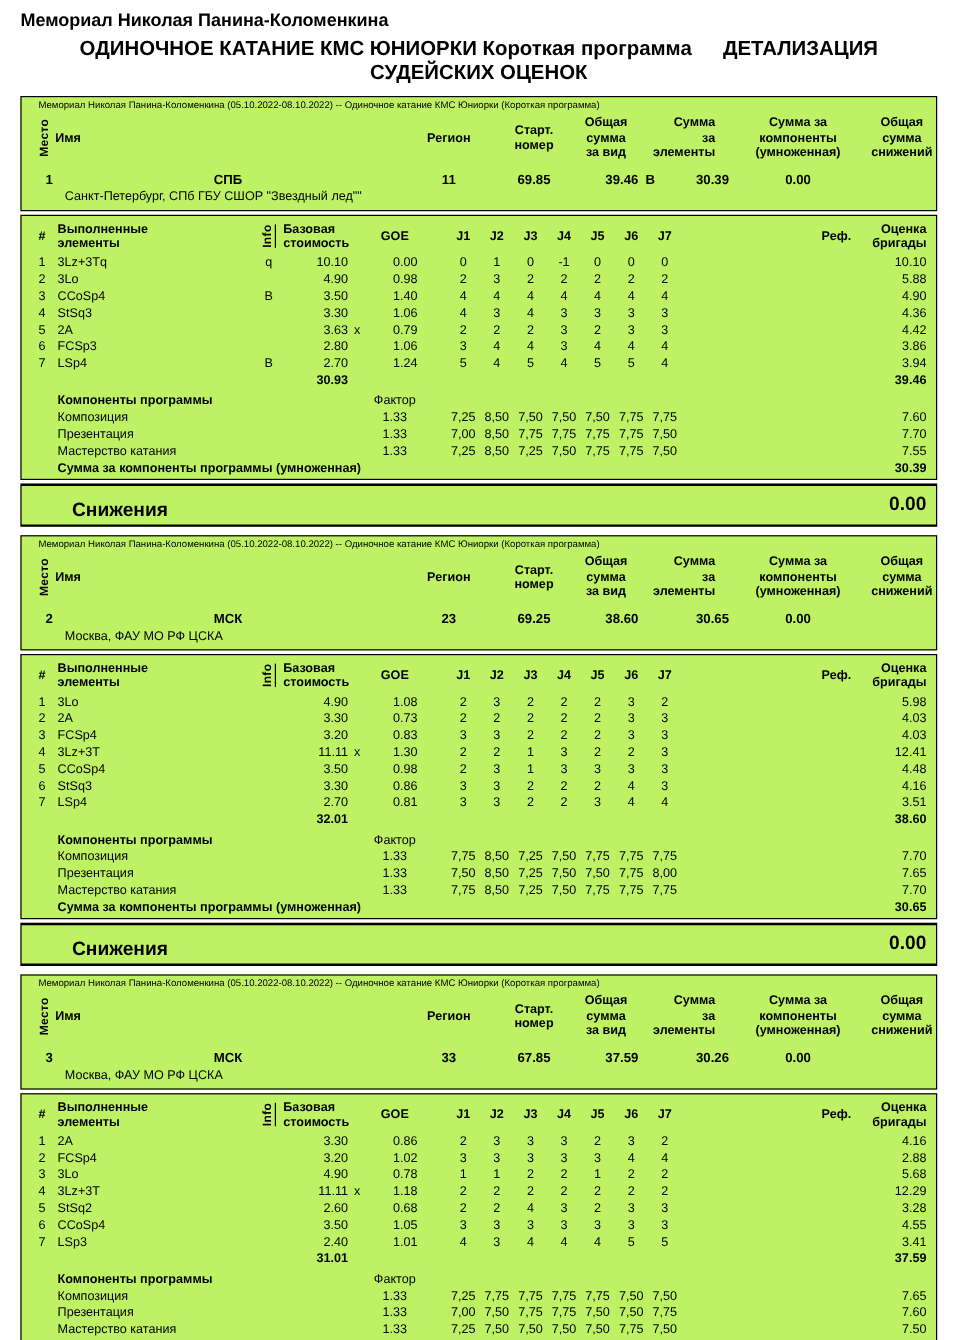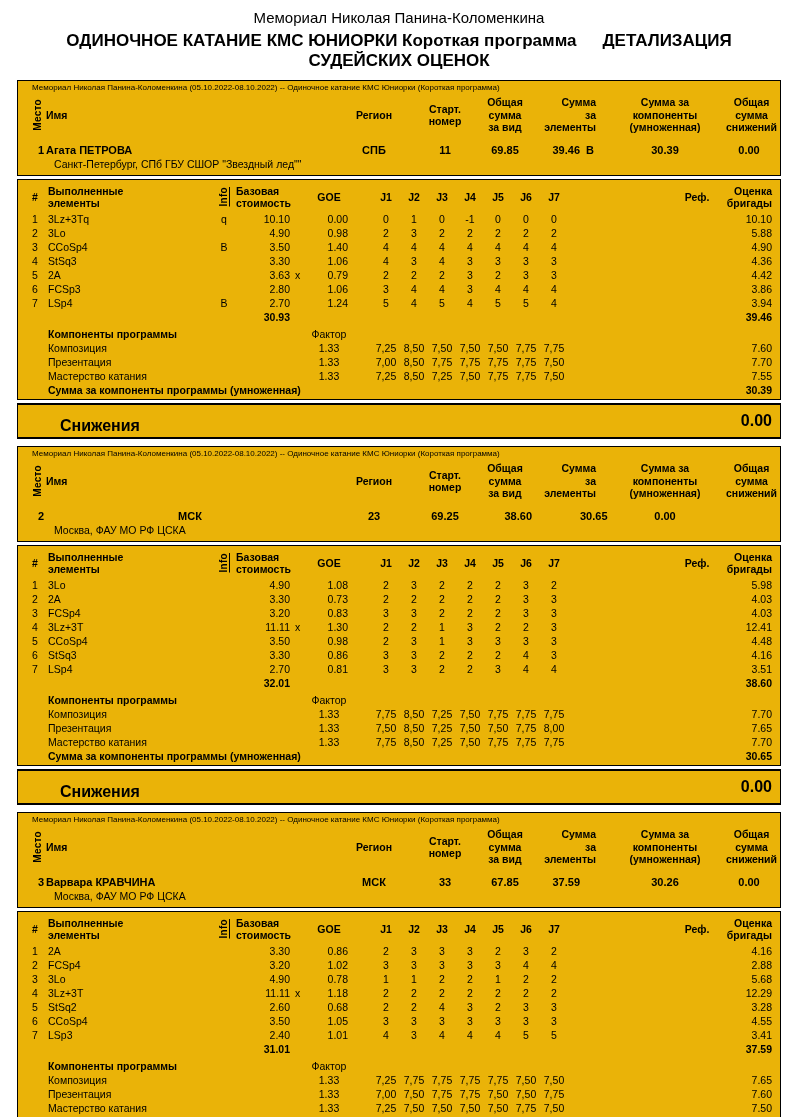--- a/index.html
+++ b/index.html
@@ -3,26 +3,26 @@
 <meta charset="utf-8">
 <style>
   * { margin:0; padding:0; box-sizing:border-box; }
   html,body { background:#fff; }
   body {
     width:797px; height:1117px;
     font-family:"Liberation Sans", sans-serif;
     color:#000;
     padding:0 16px 0 17px;
   }
-  .page-title { text-align:center; font-size:15px; font-weight:normal; padding-top:9px; }
+  .page-title { text-align:left; font-size:15px; font-weight:bold; padding-top:9px; }
   .page-subtitle { text-align:center; font-size:17px; font-weight:bold; margin-top:5px; margin-bottom:9px; }
   .page-subtitle .gap { display:inline-block; width:26px; }
 
   .block { margin-bottom:7px; }
-  .box { border:1.5px solid #000; background:#eab308; }
+  .box { border:1.5px solid #000; background:#bef264; }
   .head-box { padding:1px 8px 4px 14px; }
   .el-box { margin-top:3px; padding:2px 8px 2px 14px; }
   .ded-box { margin-top:3px; border-width:2.5px 1.5px; padding:2px 8px 2px 14px;
              display:flex; justify-content:space-between; align-items:center; }
   .ded-box .ded-label { margin-left:28px;margin-top:10px; }
   .footnote { font-size:7.5px; margin:3px 0 6px 3px; }
 
   .event-line { font-size:8px; line-height:11px; }
 
   .sum-grid { display:grid; grid-template-columns:12px 292px 76px 66px 54px 48px 24px 122px 1fr; }
@@ -83,21 +83,20 @@
 элементы</div>
         <div class="ctr pre">Сумма за
 компоненты
 (умноженная)</div>
         <div class="ctr pre">Общая
 сумма
 снижений</div>
       </div>
       <div class="sum-grid sum-row">
         <div class="rt">1</div>
-        <div class="name-pad">Агата ПЕТРОВА</div>
         <div class="ctr">СПБ</div>
         <div class="ctr">11</div>
         <div class="ctr">69.85</div>
         <div class="rt">39.46</div>
         <div class="bonus">В</div>
         <div class="ctr">30.39</div>
         <div class="ctr">0.00</div>
       </div>
       <div class="club-line">Санкт-Петербург, СПб ГБУ СШОР "Звездный лед""</div>
     </div>
@@ -630,21 +629,20 @@
 элементы</div>
         <div class="ctr pre">Сумма за
 компоненты
 (умноженная)</div>
         <div class="ctr pre">Общая
 сумма
 снижений</div>
       </div>
       <div class="sum-grid sum-row">
         <div class="rt">3</div>
-        <div class="name-pad">Варвара КРАВЧИНА</div>
         <div class="ctr">МСК</div>
         <div class="ctr">33</div>
         <div class="ctr">67.85</div>
         <div class="rt">37.59</div>
         <div class="bonus"></div>
         <div class="ctr">30.26</div>
         <div class="ctr">0.00</div>
       </div>
       <div class="club-line">Москва, ФАУ МО РФ ЦСКА</div>
     </div>

